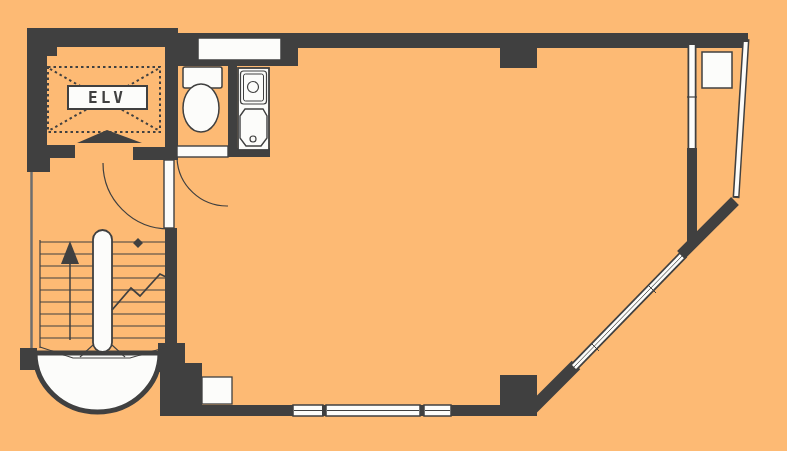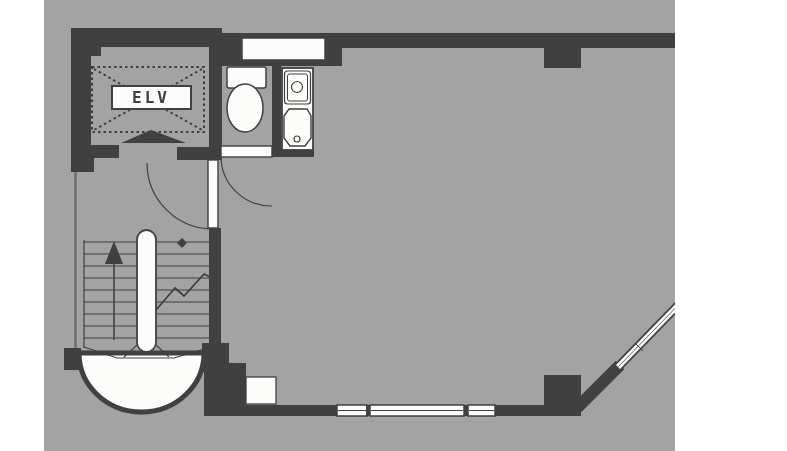--- a/index.html
+++ b/index.html
@@ -1,17 +1,17 @@
 <!DOCTYPE html>
 <html><head>
 <meta charset="utf-8">
 <style>
   html,body{margin:0;padding:0;background:#ffffff;}
-  #stage{position:relative;width:631px;height:451px;background:#a3a3a3;overflow:hidden;
-         font-family:"DejaVu Sans",sans-serif;margin-left:44px;}
+  #stage{position:relative;width:787px;height:451px;background:#fdba74;overflow:hidden;
+         font-family:"DejaVu Sans",sans-serif;}
   #plan-svg{position:absolute;left:0;top:0;}
   #plan-svg text{font-family:"DejaVu Sans Mono","Liberation Mono",monospace;}
 </style>
 </head>
 <body>
 
 <div id="stage">
   <svg id="plan-svg" xmlns="http://www.w3.org/2000/svg" width="787" height="451" viewBox="0 0 787 451">
       <path d="M35,353 A62.5,59 0 0 0 160,353 Z" fill="#fcfcfa" stroke="#404040" stroke-width="5"></path>
       <line x1="31.5" y1="150" x2="31.5" y2="352" fill="none" stroke="#6e6e6e" stroke-width="2.5"></line>

